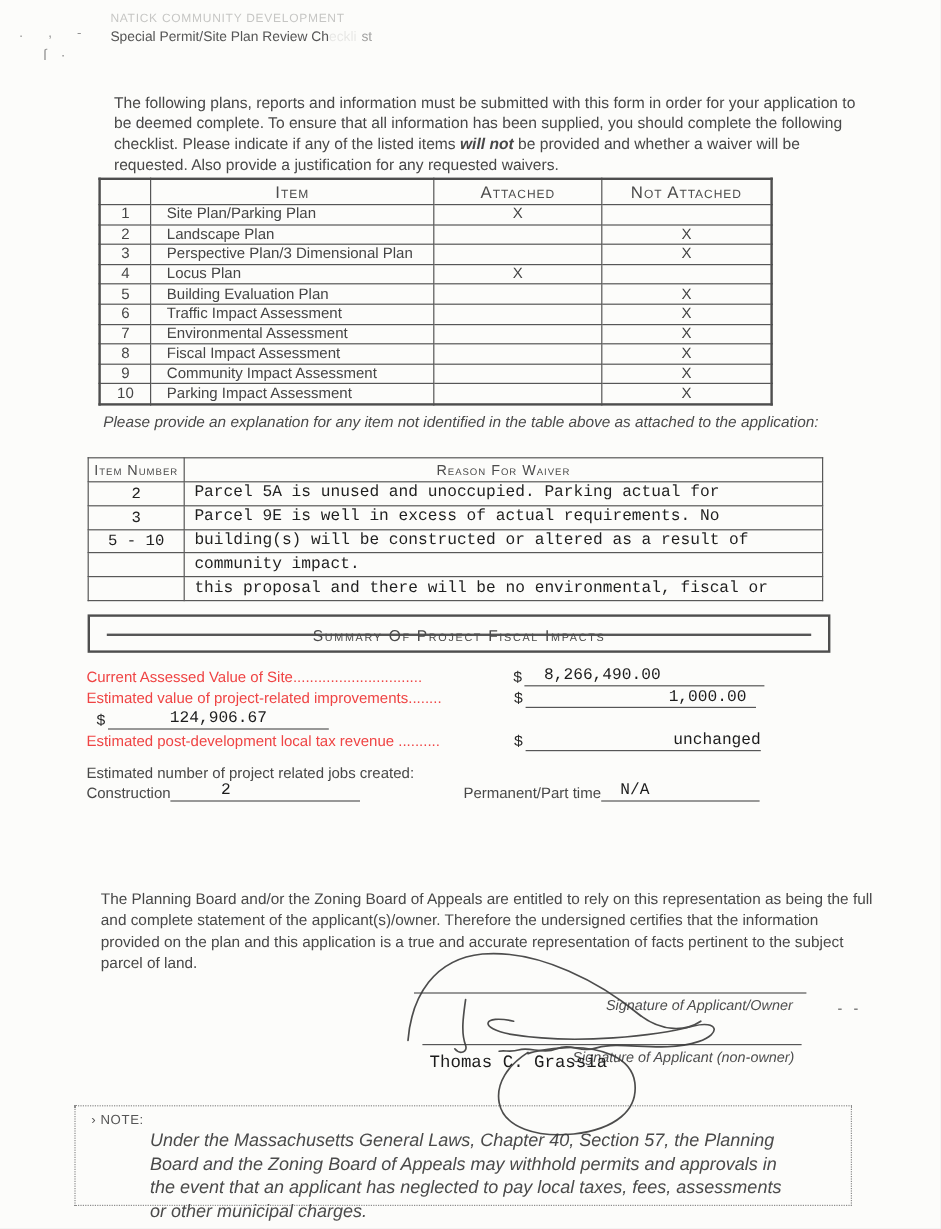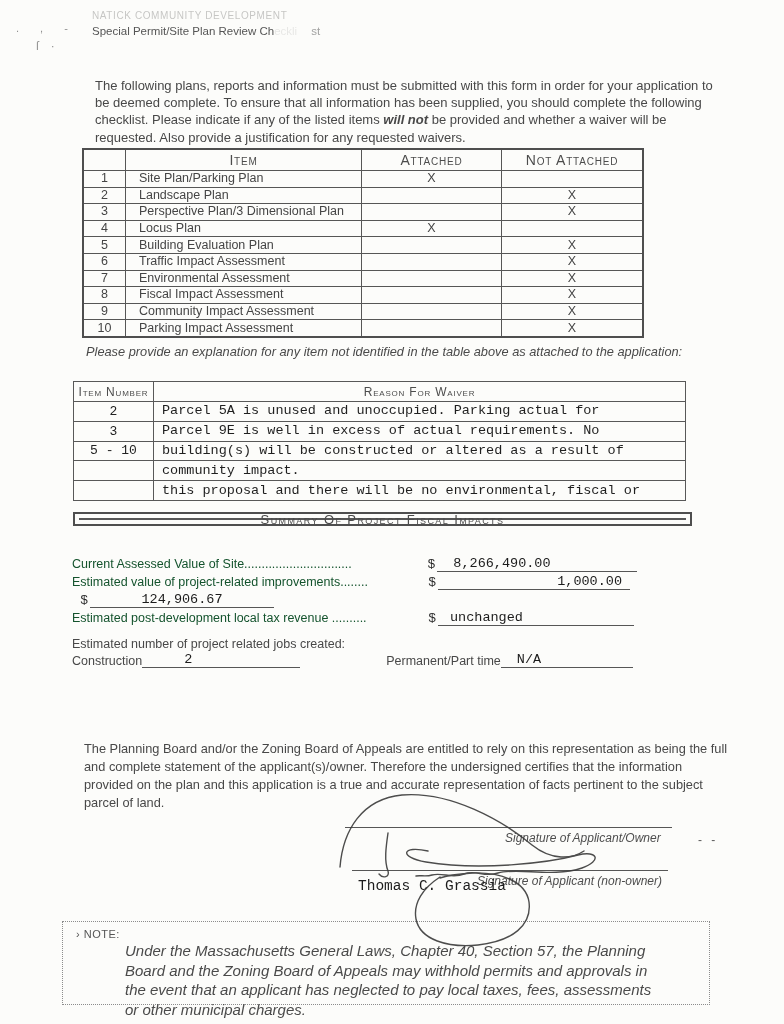--- a/index.html
+++ b/index.html
@@ -11,21 +11,21 @@
   
   .artifact{position:absolute;color:#6e6e6e;pointer-events:none;}
   .artifact-top{left:16px;top:22px;font-size:11px;letter-spacing:9px;opacity:.75;}
   .artifact-j{left:36px;top:38px;font-size:13px;opacity:.7;letter-spacing:4px;}
   .sig-dashes{left:698px;top:833px;font-size:12px;letter-spacing:3px;color:#5a5a5a;}
   
   .hdr{position:absolute;left:92px;top:9px;line-height:14px;}
   .hdr-dept{font-size:10px;color:#9a9a98;opacity:.55;letter-spacing:.6px;filter:blur(.4px);}
   .hdr-title{font-size:11.5px;color:#555;margin-top:1px;}
   .hdr-title .fade-mid{opacity:.12;}
-  .hdr-title .fade-tail{opacity:.55;margin-left:14px;}
+  .hdr-title .fade-tail{opacity:.55;margin-left:4px;}
   
   .intro{position:absolute;left:95px;top:64px;width:630px;font-size:13px;line-height:17.2px;color:#484848;}
   .intro .emph{font-style:italic;font-weight:bold;}
   
   table{border-collapse:collapse;}
   .cl-table{position:absolute;left:82px;top:148px;width:558px;table-layout:fixed;}
   .cl-table th,.cl-table td{border:1px solid #565656;padding:0;}
   .cl-table{border:2px solid #4e4e4e;}
   .cl-table thead th{
     height:20px;font-weight:normal;font-size:14px;color:#4c4c4c;
@@ -40,34 +40,34 @@
   .expl-note{position:absolute;left:86px;top:331px;width:600px;font-style:italic;font-size:12.8px;line-height:15.8px;color:#4a4a4a;}
   
   .wv-table{position:absolute;left:73px;top:381px;width:610px;table-layout:fixed;border:1.5px solid #4e4e4e;}
   .wv-table th,.wv-table td{border:1px solid #585858;padding:0;}
   .wv-table thead th{height:19px;font-weight:normal;font-size:12px;color:#4c4c4c;font-variant:small-caps;letter-spacing:.8px;}
   .wv-col-num{width:79px;text-align:center;} .wv-col-reason{width:531px;}
   .wv-table tbody td{height:18.8px;}
   .wv-num{text-align:center;font-family:"Liberation Mono","DejaVu Sans Mono",monospace;font-size:13px;color:#222;}
   .wv-reason{font-family:"Liberation Mono","DejaVu Sans Mono",monospace;font-size:13.5px;color:#1f1f1f;padding-left:8px !important;line-height:14px;}
   
-  .sum-box{position:absolute;left:73px;top:512px;width:619px;height:14px;border:2px solid #4e4e4e;box-sizing:border-box;padding:4px;}
+  .sum-box{position:absolute;left:73px;top:512px;width:619px;height:14px;border:2px solid #4e4e4e;box-sizing:border-box;padding:14px;}
   .sum-inner{border:1px solid #565656;height:100%;box-sizing:border-box;display:flex;align-items:center;justify-content:center;
     font-variant:small-caps;letter-spacing:1.4px;font-size:13px;color:#4a4a4a;}
   
   .fiscal{position:absolute;left:72px;top:554px;width:565px;}
   .f-row{display:flex;align-items:flex-end;height:18px;}
-  .f-label{width:348px;font-size:12.5px;color:#14532d;line-height:15px;white-space:nowrap;overflow:hidden;}
+  .f-label{width:348px;font-size:12.5px;color:#ef4444;line-height:15px;white-space:nowrap;overflow:hidden;}
   .f-cur{width:16px;font-family:"Liberation Mono","DejaVu Sans Mono",monospace;font-size:13px;color:#2a2a2a;text-align:right;padding-right:2px;}
   .f-val{width:184px;border-bottom:1px solid #565656;font-family:"Liberation Mono","DejaVu Sans Mono",monospace;
     font-size:13.5px;color:#1c1c1c;line-height:15px;}
   .f-row:nth-of-type(1) .f-val{padding-left:16px;}
   .f-row:nth-of-type(2) .f-val{text-align:right;padding-right:8px;}
   .f-row:nth-of-type(3) .f-val{text-align:center;}
-  .f-row:nth-of-type(4) .f-val{padding-left:12px;}
+  .f-row:nth-of-type(4) .f-val{padding-left:12px;text-align:right;}
   
   .jobs-h{position:absolute;left:72px;top:637px;font-size:12.5px;color:#484848;}
   .jobs-row{position:absolute;left:72px;top:652px;display:flex;align-items:flex-end;font-size:12.5px;color:#484848;}
   .j-line{border-bottom:1px solid #565656;font-family:"Liberation Mono","DejaVu Sans Mono",monospace;font-size:13.5px;color:#1c1c1c;line-height:15px;}
   .j-line.construction{width:158px;text-indent:42px;}
   .j-line.permanent{width:132px;text-indent:16px;}
   .j-spacer{width:86px;}
   
   .cert{position:absolute;left:84px;top:727px;width:650px;font-size:12.8px;line-height:18px;color:#484848;}
   

